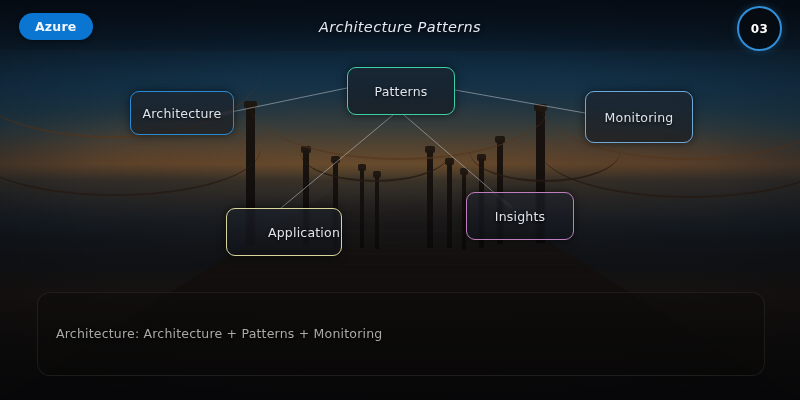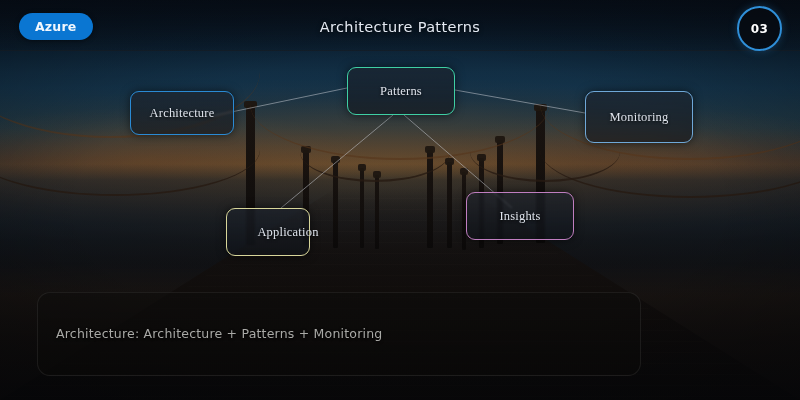--- a/index.html
+++ b/index.html
@@ -96,20 +96,21 @@
     border-radius:14px;
     background:#0a76d2;
     color:#f2f7fd; font-size:12.5px; font-weight:bold; letter-spacing:.2px;
     box-shadow: 0 1px 5px rgba(0,0,0,.45);
   }
   .slide-title {
     position:absolute; left:0; top:19px; width:800px;
     text-align:center;
     color:#e4e9f2; font-size:14.5px; letter-spacing:.35px;
     text-shadow: 0 1px 4px rgba(0,0,0,.75);
+    font-style: italic;
   }
   .slide-number {
     position:absolute; right:18px; top:6px;
     width:45px; height:45px; border-radius:50%;
     border:2px solid #2f8fd8;
     background: rgba(6,10,17,.78);
     display:flex; align-items:center; justify-content:center;
     color:#ffffff; font-size:12px; font-weight:bold; letter-spacing:.5px;
     box-shadow: 0 0 9px rgba(47,143,216,.30);
   }
@@ -119,26 +120,25 @@
 
   .node {
     position:absolute;
     display:flex; align-items:center; justify-content:center;
     border-radius:9px;
     border:1.6px solid #4a4f58;
     background: linear-gradient(to bottom, rgba(30,35,44,.62), rgba(16,20,27,.58));
     color:#dfe4ec; font-size:12.5px; letter-spacing:.2px;
     text-shadow: 0 1px 3px rgba(0,0,0,.8);
     backdrop-filter: blur(1px);
-    font-family: Liberation Serif, serif;
   }
 
   
   .caption-panel {
-    position:absolute; left:37px; top:292px; width:604px; height:84px;
+    position:absolute; left:37px; top:292px; width:728px; height:84px;
     border-radius:13px;
     border:1px solid rgba(255,255,255,.075);
     background: linear-gradient(to bottom, rgba(14,13,12,.60), rgba(10,9,8,.66));
   }
   .caption-text {
     position:absolute; left:18px; top:33px;
     color:#a9a9a6; font-size:12.5px; letter-spacing:.2px;
     text-shadow: 0 1px 3px rgba(0,0,0,.8);
   }
 </style>
@@ -191,21 +191,21 @@
   <div id="nodes">
       <div class="node" style="left: 108px; top: 91px; width: 104px; height: 44px; border-color: rgb(42, 138, 212); box-shadow: rgba(0, 0, 0, 0.55) 0px 0px 10px; margin-left: 22px;">
         <span>Architecture</span>
       </div>
       <div class="node" style="left: 347px; top: 67px; width: 108px; height: 48px; border-color: rgb(63, 207, 164); box-shadow: rgba(0, 0, 0, 0.55) 0px 0px 10px;">
         <span>Patterns</span>
       </div>
       <div class="node" style="left: 585px; top: 91px; width: 108px; height: 52px; border-color: rgb(111, 168, 216); box-shadow: rgba(0, 0, 0, 0.55) 0px 0px 10px;">
         <span>Monitoring</span>
       </div>
-      <div class="node" style="left: 226px; top: 208px; width: 84px; height: 48px; border-color: rgb(216, 214, 154); box-shadow: rgba(0, 0, 0, 0.55) 0px 0px 10px; padding-left: 40px;">
+      <div class="node" style="left: 226px; top: 208px; width: 116px; height: 48px; border-color: rgb(216, 214, 154); box-shadow: rgba(0, 0, 0, 0.55) 0px 0px 10px; padding-left: 40px;">
         <span>Application</span>
       </div>
       <div class="node" style="left: 466px; top: 192px; width: 108px; height: 48px; border-color: rgb(192, 126, 192); box-shadow: rgba(0, 0, 0, 0.55) 0px 0px 10px;">
         <span>Insights</span>
       </div>
     </div>
 
   <div class="caption-panel">
     <div class="caption-text">Architecture: Architecture + Patterns + Monitoring</div>
   </div>

